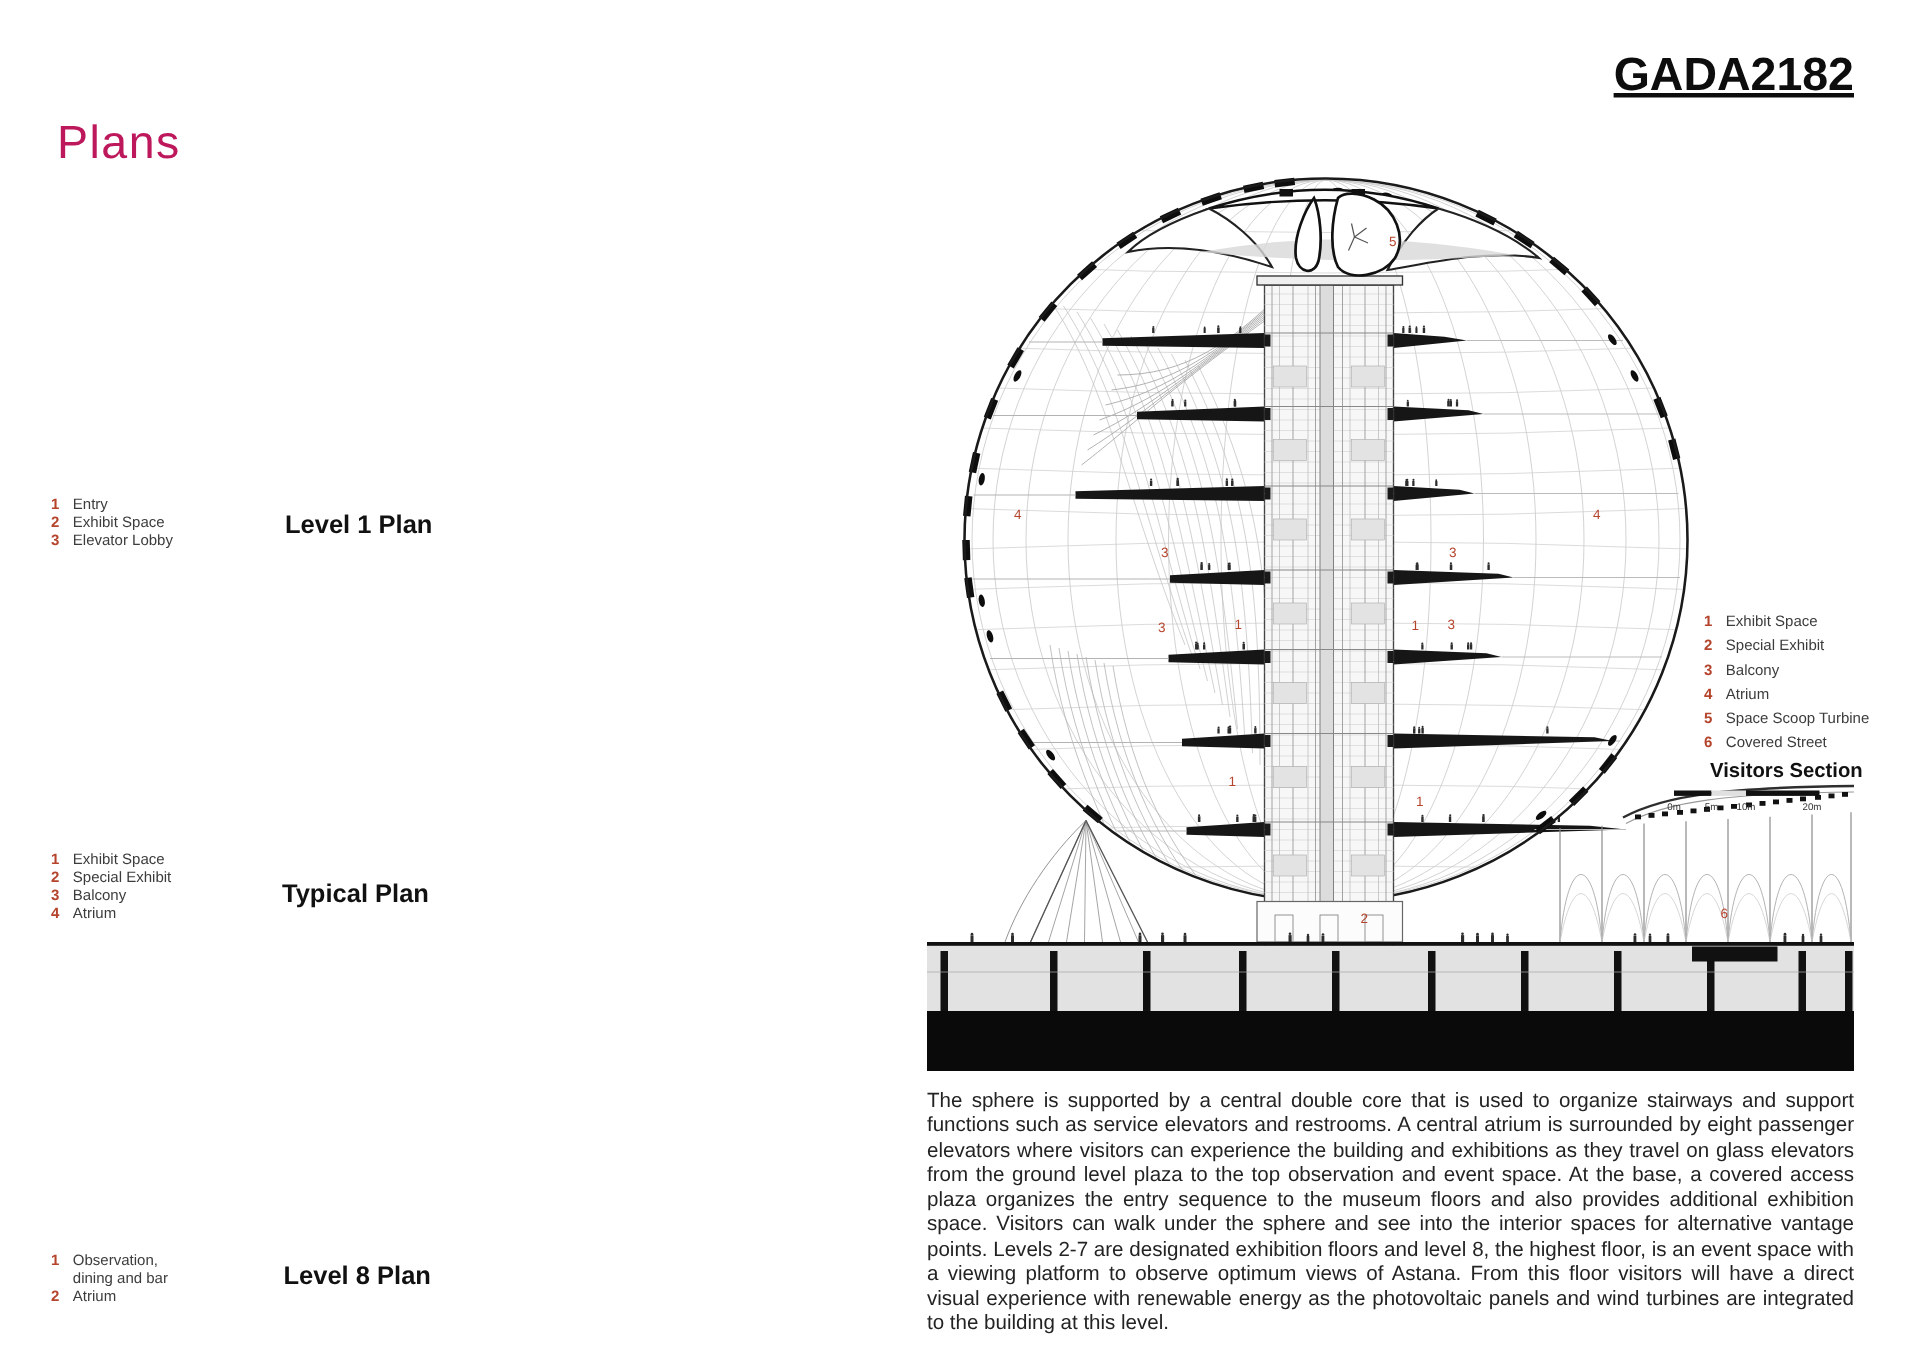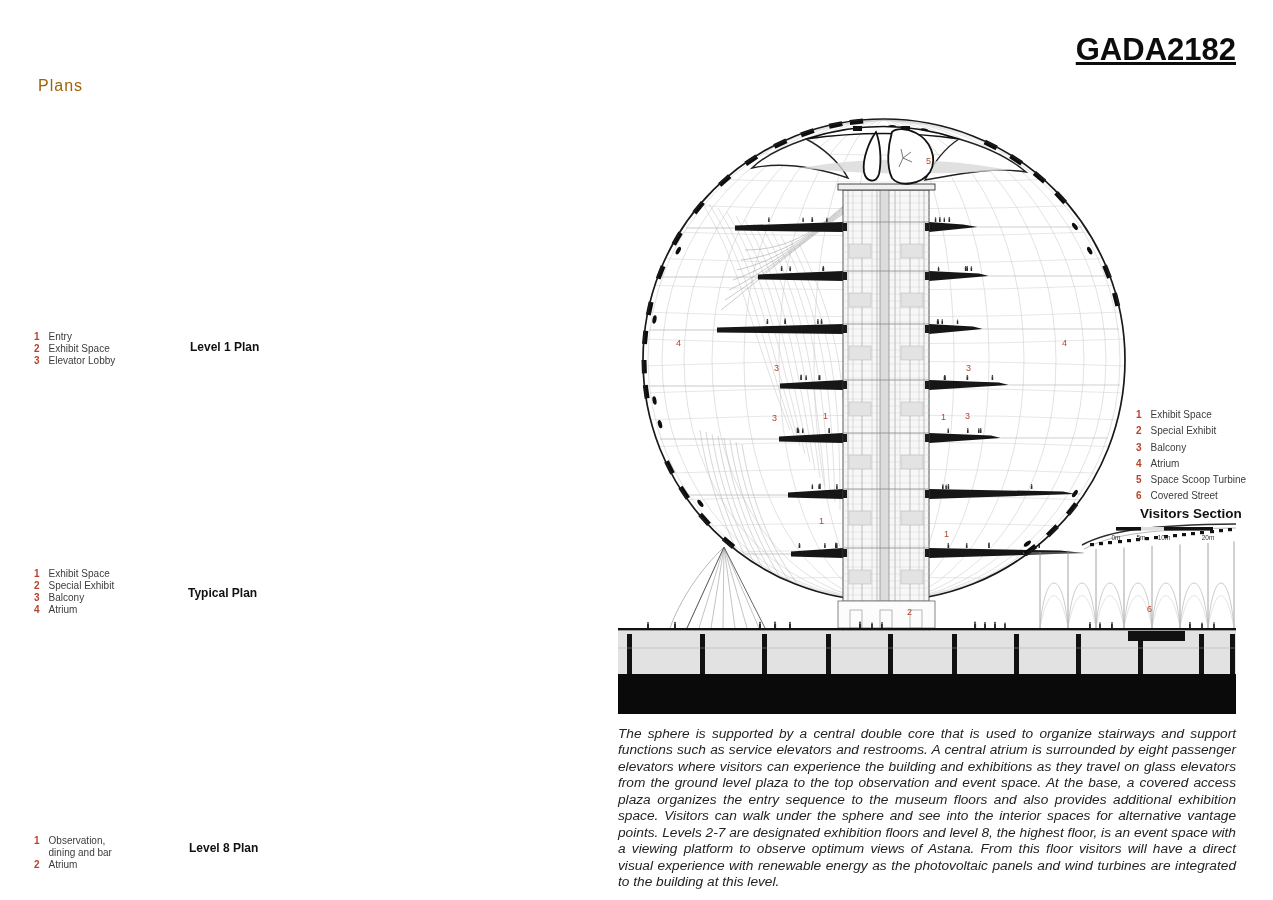--- a/index.html
+++ b/index.html
@@ -1,26 +1,26 @@
 <!DOCTYPE html>
 <html><head>
 <meta charset="utf-8">
 <style>
   html,body{margin:0;padding:0;background:#fff;}
   #page{position:relative;width:1273px;height:900px;background:#ffffff;overflow:hidden;
         font-family:"Liberation Sans",sans-serif;}
   .abs{position:absolute;}
   #title{left:38px;top:33px;font-size:38px;color:#4a4a4a;letter-spacing:1.5px;font-weight:400;}
-  #subtitle{left:38px;top:77px;font-size:16px;color:#a16207;letter-spacing:1px;}
+  #subtitle{left:38px;top:77px;font-size:31px;color:#be185d;letter-spacing:1px;}
   #gada{right:37px;top:32px;font-size:31px;font-weight:bold;color:#0d0d0d;letter-spacing:0px;text-decoration:underline;}
   .leg{font-size:10px;color:#3c3c3c;line-height:12px;}
   .leg td.n{color:#b5442c;font-weight:bold;padding-right:9px;text-align:center;}
-  .ptitle{font-weight:bold;font-size:12px;color:#111;}
+  .ptitle{font-weight:bold;font-size:17px;color:#111;}
   #para{left:618px;top:726px;width:618px;font-size:13.7px;line-height:16.45px;color:#232323;
-        text-align:justify;font-style:italic;}
+        text-align:justify;}
   table{border-collapse:collapse;}
   td{padding:0;vertical-align:top;}
 </style>
 </head>
 <body>
 <div id="page">
 
   <svg class="abs" style="left:0;top:0" width="1273" height="900" viewBox="0 0 1273 900" xmlns="http://www.w3.org/2000/svg">
     <defs>
 <clipPath id="cSphere">

